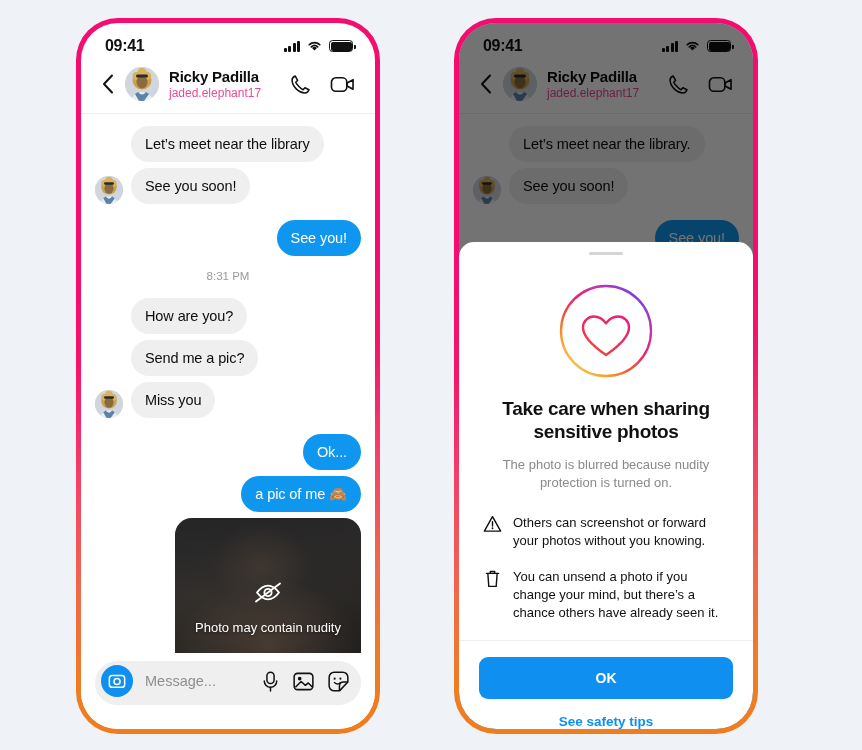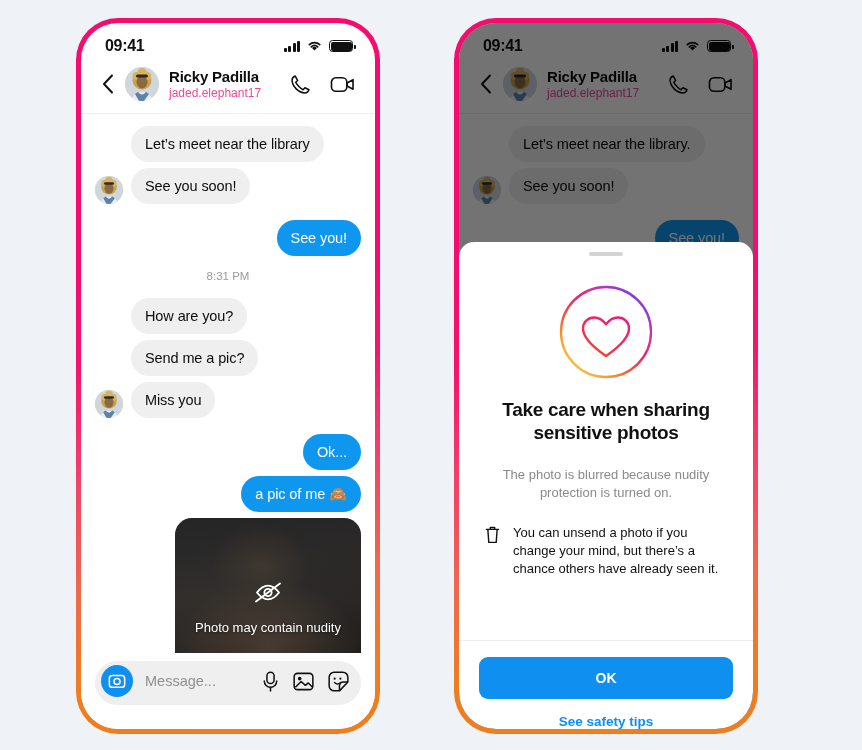--- a/index.html
+++ b/index.html
@@ -210,21 +210,21 @@
   }
   .sheet-body { flex: 1 1 auto; padding: 16px 24px 0 24px; }
   .heart-badge { display: flex; justify-content: center; margin-top: 12px; }
   .sheet-title {
     margin-top: 18px;
     text-align: center;
     font-size: 19px; font-weight: bold; line-height: 23px;
     color: #111111; letter-spacing: -0.3px;
   }
   .sheet-sub {
-    margin-top: 22px;
+    margin-top: 13px;
     text-align: center;
     font-size: 13px; line-height: 18px; color: #8a8a8a;
   }
   .tip-list { margin-top: 22px; }
   .tip {
     display: flex; align-items: flex-start; margin-bottom: 18px;
   }
   .tip-icon { flex: 0 0 30px; padding-top: 1px; }
   .tip-text {
     font-size: 13px; line-height: 18px; color: #111111;
@@ -533,20 +533,30 @@
               <path d="M48 72 C32 61 25 52.5 25 44.5 C25 38 30 33.5 36 33.5 C40.5 33.5 45 36.3 48 40.3 C51 36.3 55.5 33.5 60 33.5 C66 33.5 71 38 71 44.5 C71 52.5 64 61 48 72 Z" fill="none" stroke="url(#igHeart)" stroke-width="2.4" stroke-linejoin="round"></path>
             </svg>
           </div>
 
           <div class="sheet-title">Take care when sharing sensitive photos</div>
           <div class="sheet-sub">The photo is blurred because nudity protection is turned on.</div>
 
           <div class="tip-list">
             <div class="tip">
               <span class="tip-icon">
+                <svg width="19" height="18" viewBox="0 0 20 19">
+                  <path d="M10 1.8 L18.6 17 H1.4 Z" fill="none" stroke="#111" stroke-width="1.5" stroke-linejoin="round"></path>
+                  <path d="M10 7 V11.6" stroke="#111" stroke-width="1.5" stroke-linecap="round"></path>
+                  <circle cx="10" cy="14" r="0.95" fill="#111"></circle>
+                </svg>
+              </span>
+              <span class="tip-text">Others can screenshot or forward your photos without you knowing.</span>
+            </div>
+            <div class="tip">
+              <span class="tip-icon">
                 <svg width="19" height="20" viewBox="0 0 20 21">
                   <path d="M3.6 4.6 h12.8" stroke="#111" stroke-width="1.5" stroke-linecap="round"></path>
                   <path d="M7.7 4.6 V2.6 h4.6 v2" fill="none" stroke="#111" stroke-width="1.5" stroke-linejoin="round"></path>
                   <path d="M5.1 4.6 L6.1 18.3 h7.8 L14.9 4.6" fill="none" stroke="#111" stroke-width="1.5" stroke-linejoin="round"></path>
                 </svg>
               </span>
               <span class="tip-text">You can unsend a photo if you change your mind, but there’s a chance others have already seen it.</span>
             </div>
           </div>
         </div>

